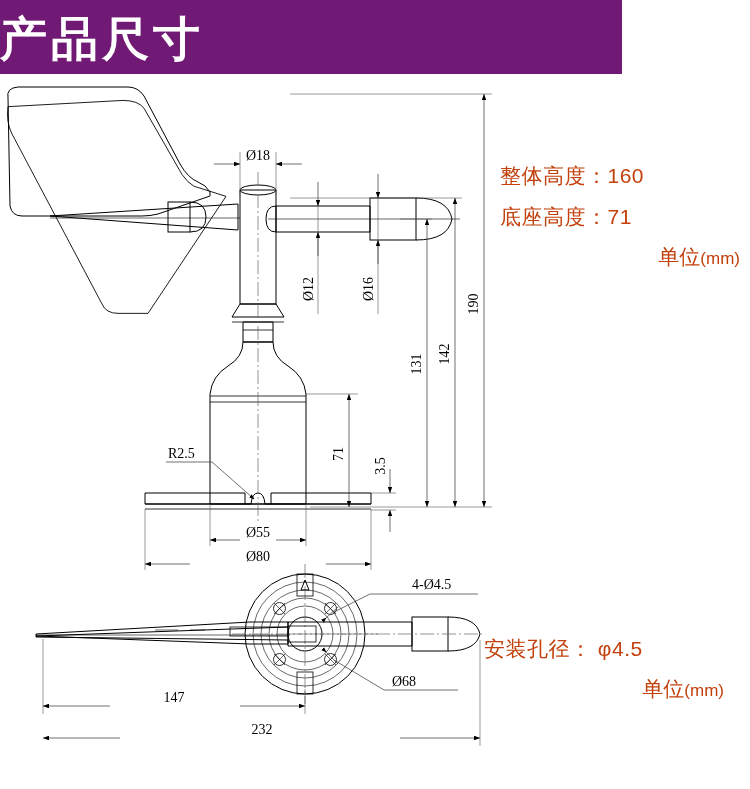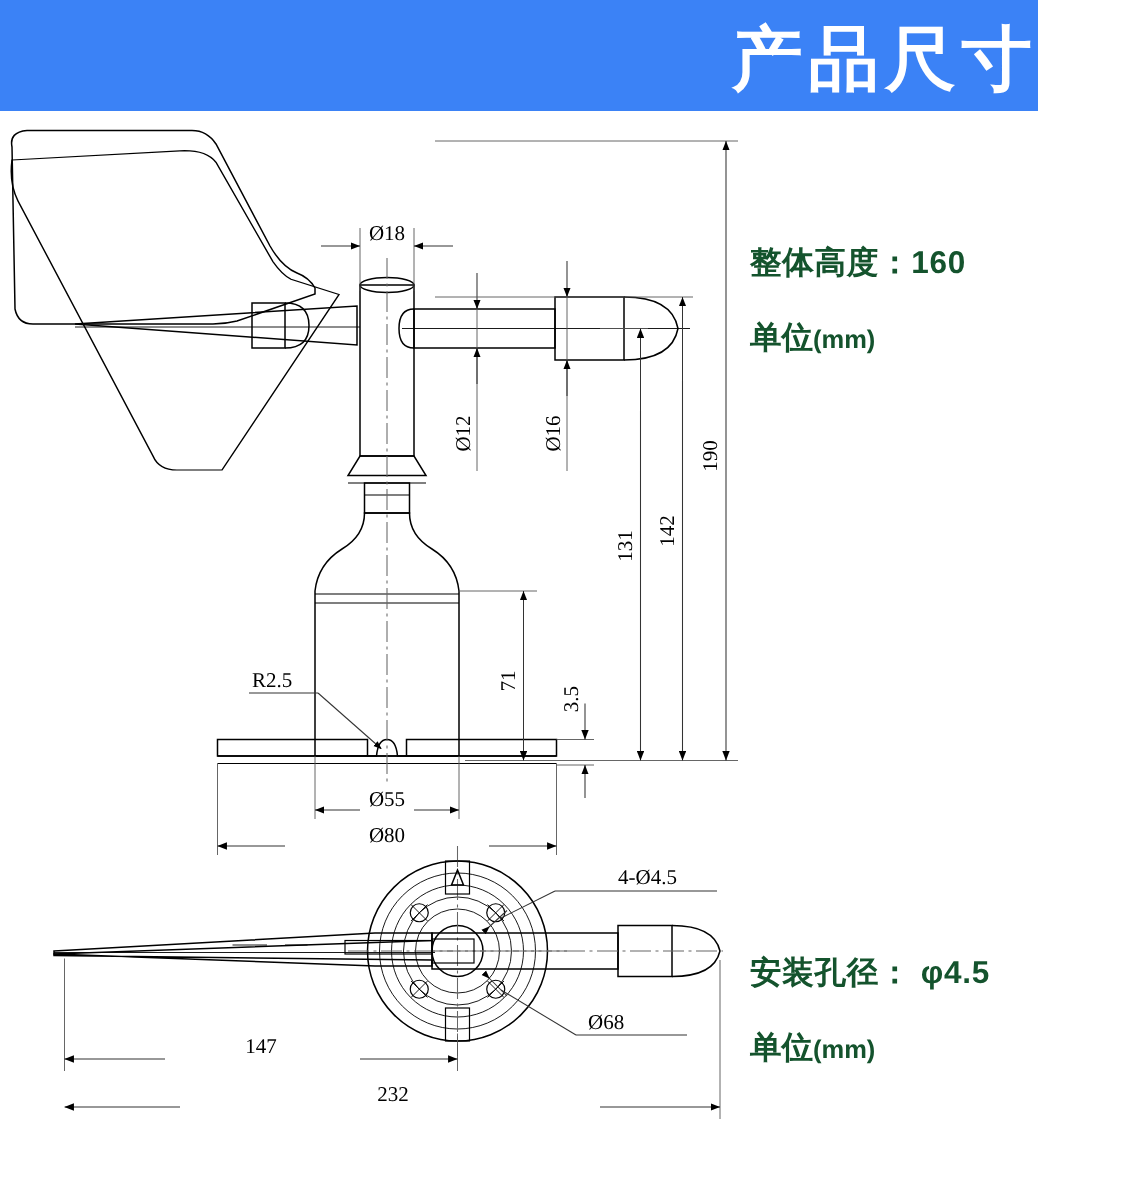--- a/index.html
+++ b/index.html
@@ -18,26 +18,26 @@
     position: relative;
     width: 750px;
     height: 789px;
     background: #ffffff;
   }
   
   #banner {
     position: absolute;
     left: 0;
     top: 0;
-    width: 692px;
+    width: 622px;
     height: 74px;
-    background: #3b82f6;
+    background: #701a75;
     display: flex;
     align-items: center;
-    justify-content: flex-end;
+    justify-content: flex-start;
   }
   #banner-title {
     color: #ffffff;
     font-family: "Liberation Sans", sans-serif;
     font-size: 47px;
     font-weight: bold;
     letter-spacing: 4px;
     line-height: 1;
     margin-top: 2px;
   }
@@ -50,42 +50,42 @@
     height: 715px;
   }
   svg text {
     font-family: "Liberation Serif", serif;
     fill: #000;
   }
   
   .spec-block {
     position: absolute;
     font-family: "Liberation Sans", sans-serif;
-    color: #14532d;
+    color: #c2410c;
     white-space: nowrap;
-    font-weight: bold;
   }
   #spec-top {
     left: 500px;
     top: 155px;
     width: 246px;
   }
   #spec-bottom {
-    left: 500px;
+    left: 484px;
     top: 628px;
     width: 246px;
   }
   .spec-line {
     font-size: 21px;
     line-height: 41px;
     letter-spacing: 0.5px;
   }
   .spec-unit {
     font-size: 21px;
-    line-height: 59px;
+    line-height: 39px;
+    text-align: right;
     padding-right: 6px;
   }
   .spec-unit-small {
     font-size: 17px;
   }
 </style>
 </head>
 <body>
 
 <div id="page">
@@ -327,20 +327,21 @@
         <line class="ext" x1="480" y1="566" x2="480" y2="672"></line>
         <line class="dim" x1="43" y1="664" x2="120" y2="664" marker-start="url(#arrOut)"></line>
         <line class="dim" x1="480" y1="664" x2="400" y2="664" marker-start="url(#arrOut)"></line>
         <text class="lbl" x="262" y="660" text-anchor="middle">232</text>
       </g>
     </g>
   </svg>
 
   <div class="spec-block" id="spec-top">
     <div class="spec-line">整体高度：160</div>
+    <div class="spec-line">底座高度：71</div>
     <div class="spec-unit"><span>单位</span><span class="spec-unit-small">(mm)</span></div>
   </div>
 
   <div class="spec-block" id="spec-bottom">
     <div class="spec-line">安装孔径： φ4.5</div>
     <div class="spec-unit"><span>单位</span><span class="spec-unit-small">(mm)</span></div>
   </div>
 
 </div>
 

